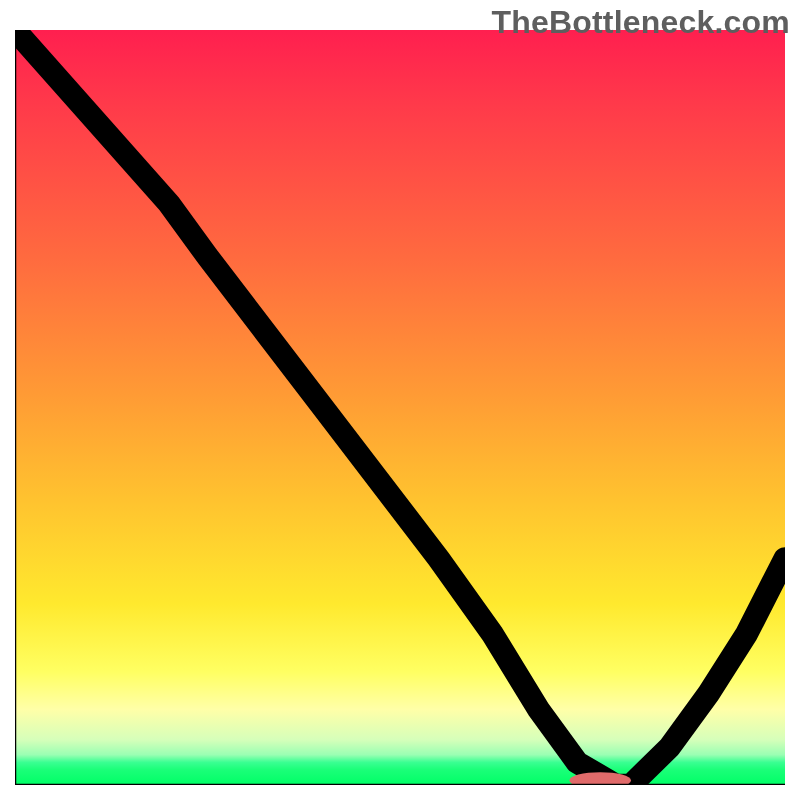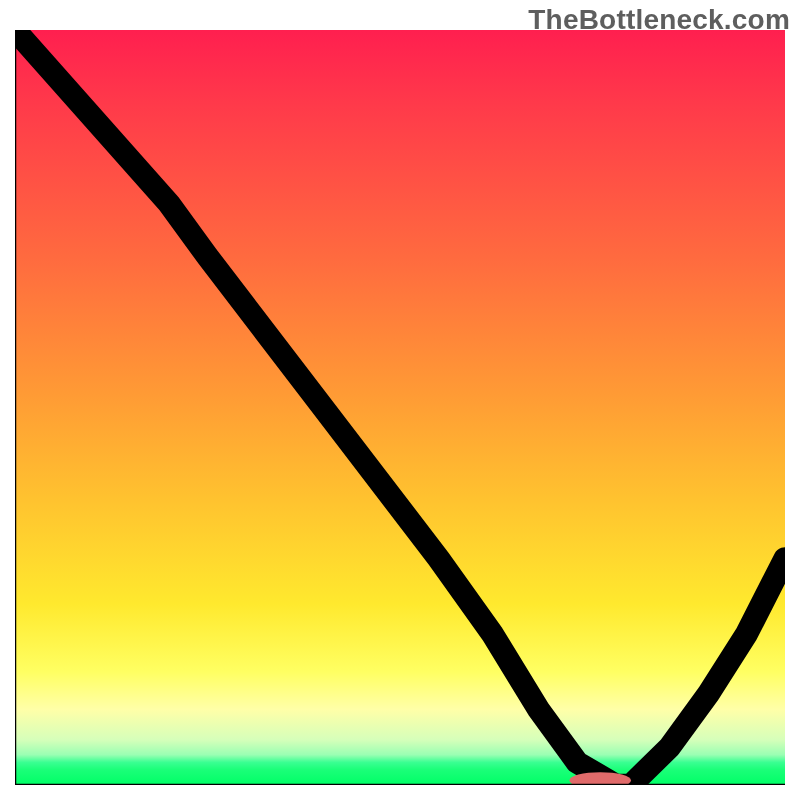--- a/index.html
+++ b/index.html
@@ -13,21 +13,21 @@
   }
   .wrap {
     position: relative;
     width: 800px;
     height: 800px;
   }
   .watermark {
     position: absolute;
     top: 4px;
     right: 10px;
-    font-size: 28px;
+    font-size: 32px;
     font-weight: bold;
     color: #5e5e5e;
     letter-spacing: 0.2px;
     z-index: 10;
   }
   .plot {
     position: absolute;
     left: 15px;
     top: 30px;
     width: 770px;

